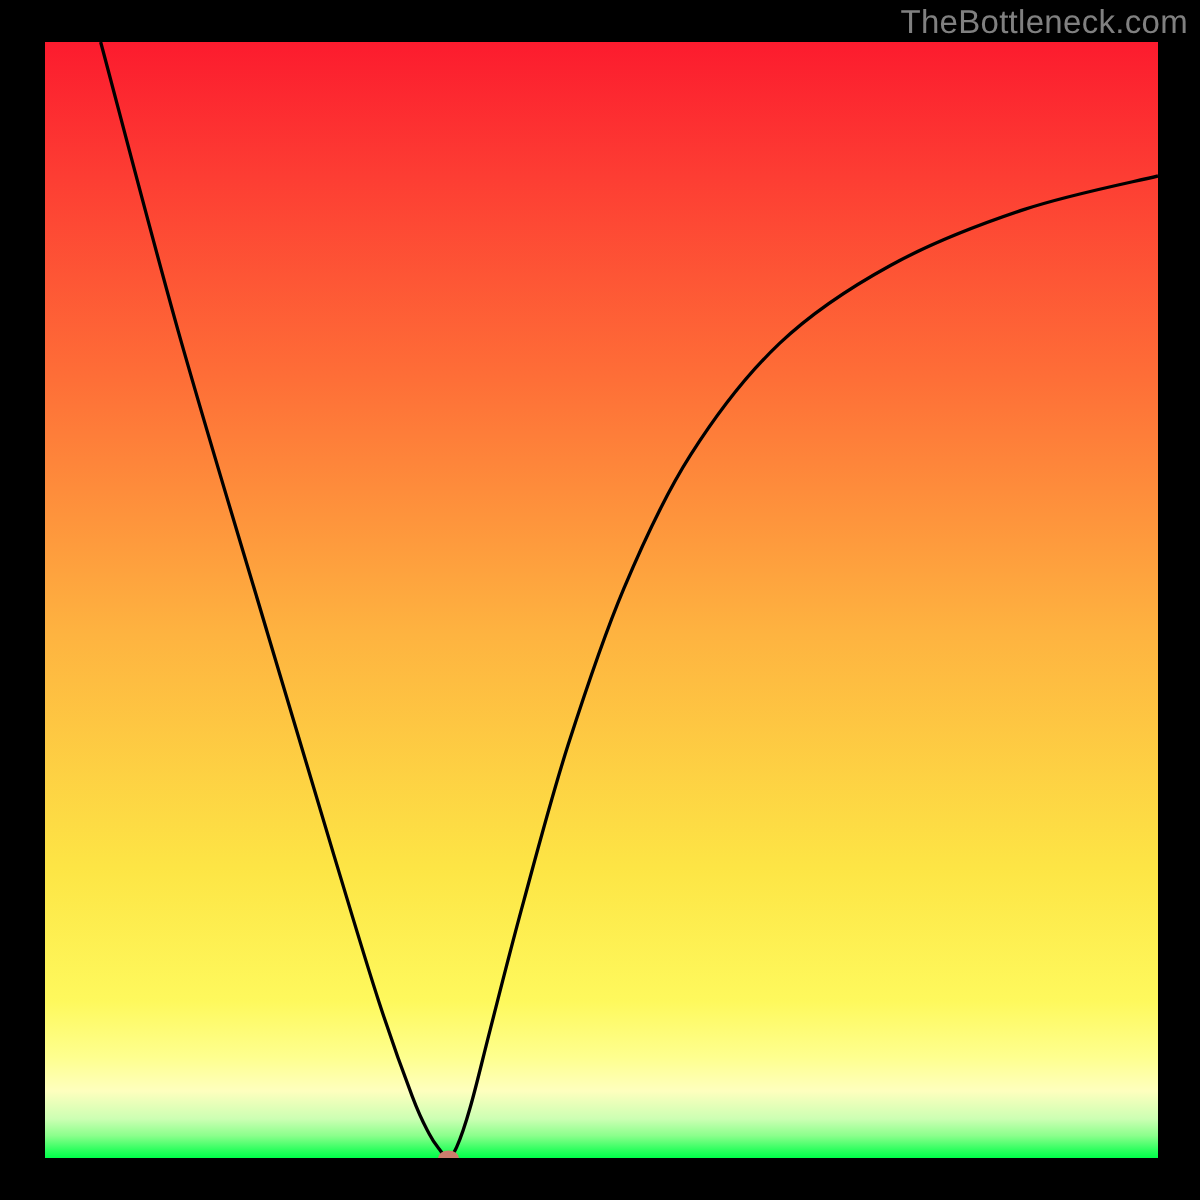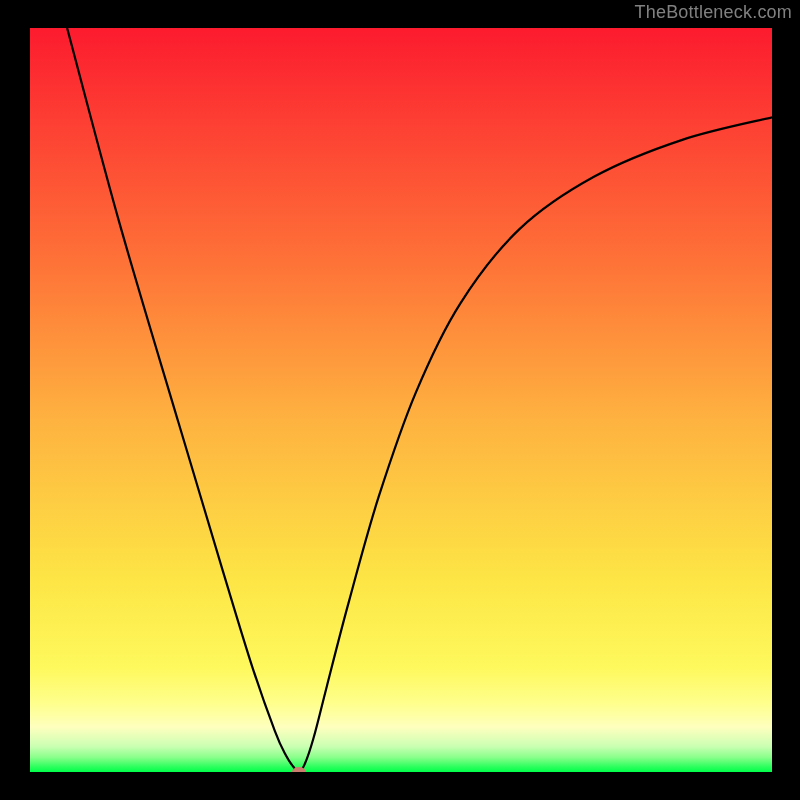--- a/index.html
+++ b/index.html
@@ -15,21 +15,21 @@
     width: 800px;
     height: 800px;
     position: relative;
     box-sizing: border-box;
   }
   .watermark {
     position: absolute;
     top: 2px;
     right: 8px;
     color: #808080;
-    font-size: 18px;
+    font-size: 22px;
     font-weight: 500;
     letter-spacing: 0.2px;
     z-index: 10;
   }
   .plot {
     position: absolute;
     left: 30px;
     top: 28px;
     width: 742px;
     height: 744px;

